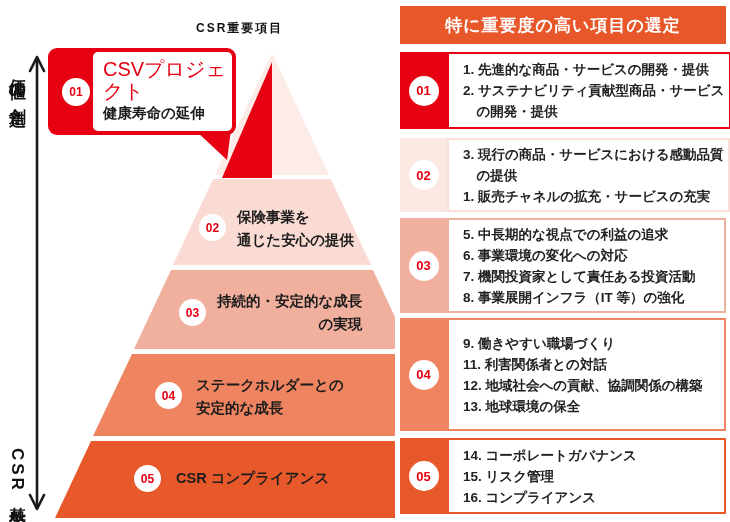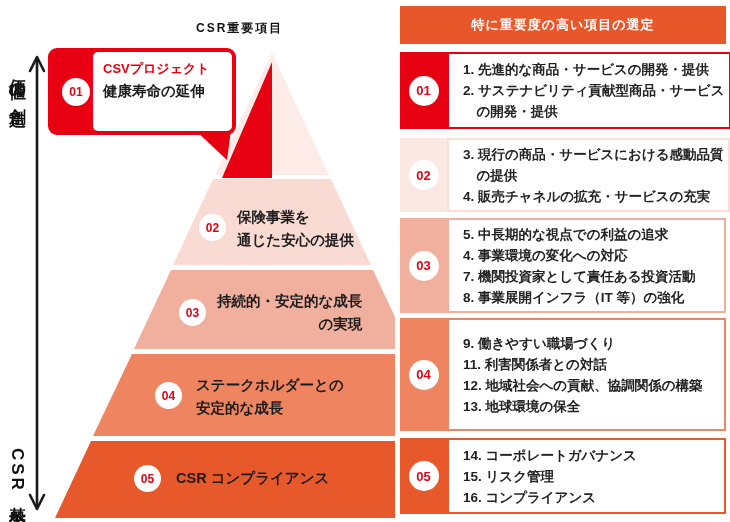--- a/index.html
+++ b/index.html
@@ -21,30 +21,30 @@
 
   .circle{background:#fff;border-radius:50%;display:flex;align-items:center;justify-content:center;
           color:var(--red);font-weight:700;}
 
   
   .callout{position:absolute;left:48px;top:48px;width:188px;height:87px;background:var(--red);
            border-radius:9px;}
   .callout .badge{position:absolute;left:14px;top:30px;width:28px;height:28px;font-size:12px;}
   .callout-inner{position:absolute;left:45px;top:4px;right:4px;bottom:4px;background:#fff;
                  border-radius:5px;padding:6px 6px 6px 10px;}
-  .callout-heading{font-size:13px;font-weight:700;color:var(--red);line-height:22px;}
+  .callout-heading{font-size:20px;font-weight:400;color:var(--red);line-height:22px;}
   .callout-line{font-size:14.5px;font-weight:600;color:#1c1c1c;line-height:22px;}
 
   
   .tier-badge{position:absolute;width:27px;height:27px;font-size:12px;}
   .tier-text{position:absolute;font-size:14.5px;font-weight:600;line-height:22.5px;color:#1c1c1c;white-space:nowrap;}
 
   
   .panel-header{position:absolute;left:400px;top:6px;width:326px;height:38px;background:var(--orange);
-                color:#fff;font-size:13px;font-weight:700;display:flex;align-items:center;justify-content:center;
+                color:#fff;font-size:17px;font-weight:700;display:flex;align-items:center;justify-content:center;
                 letter-spacing:1px;}
   .row{position:absolute;left:400px;width:326px;display:flex;}
   .row-num{width:47px;flex:0 0 47px;display:flex;align-items:center;justify-content:center;}
   .row-num .circle{width:30px;height:30px;font-size:13px;}
   .row-content{flex:1;background:#fff;display:flex;flex-direction:column;justify-content:center;
                padding:4px 4px 4px 14px;font-size:13.5px;font-weight:700;color:#222;}
   .row-content .line{line-height:21px;white-space:nowrap;}
 
   .n1{background:var(--red);} .n2{background:var(--row2badge);} .n3{background:var(--tier3);}
   .n4{background:var(--tier4);} .n5{background:var(--tier5);}
@@ -135,33 +135,33 @@
 
   <div class="row" style="top:138px;height:74px;">
     <div class="row-num n2">
       <div class="circle">
         <span>02</span>
       </div>
     </div>
     <div class="row-content b2">
         <div class="line">3. 現行の商品・サービスにおける感動品質</div>
         <div class="line">　の提供</div>
-        <div class="line">4. 販売チャネルの拡充・サービスの充実</div>
+        <div class="line">1. 販売チャネルの拡充・サービスの充実</div>
       </div>
   </div>
 
   <div class="row" style="top:218px;height:95px;">
     <div class="row-num n3">
       <div class="circle">
         <span>03</span>
       </div>
     </div>
     <div class="row-content b3">
         <div class="line">5. 中長期的な視点での利益の追求</div>
-        <div class="line">4. 事業環境の変化への対応</div>
+        <div class="line">6. 事業環境の変化への対応</div>
         <div class="line">7. 機関投資家として責任ある投資活動</div>
         <div class="line">8. 事業展開インフラ（IT 等）の強化</div>
       </div>
   </div>
 
   <div class="row" style="top:318px;height:113px;">
     <div class="row-num n4">
       <div class="circle">
         <span>04</span>
       </div>

